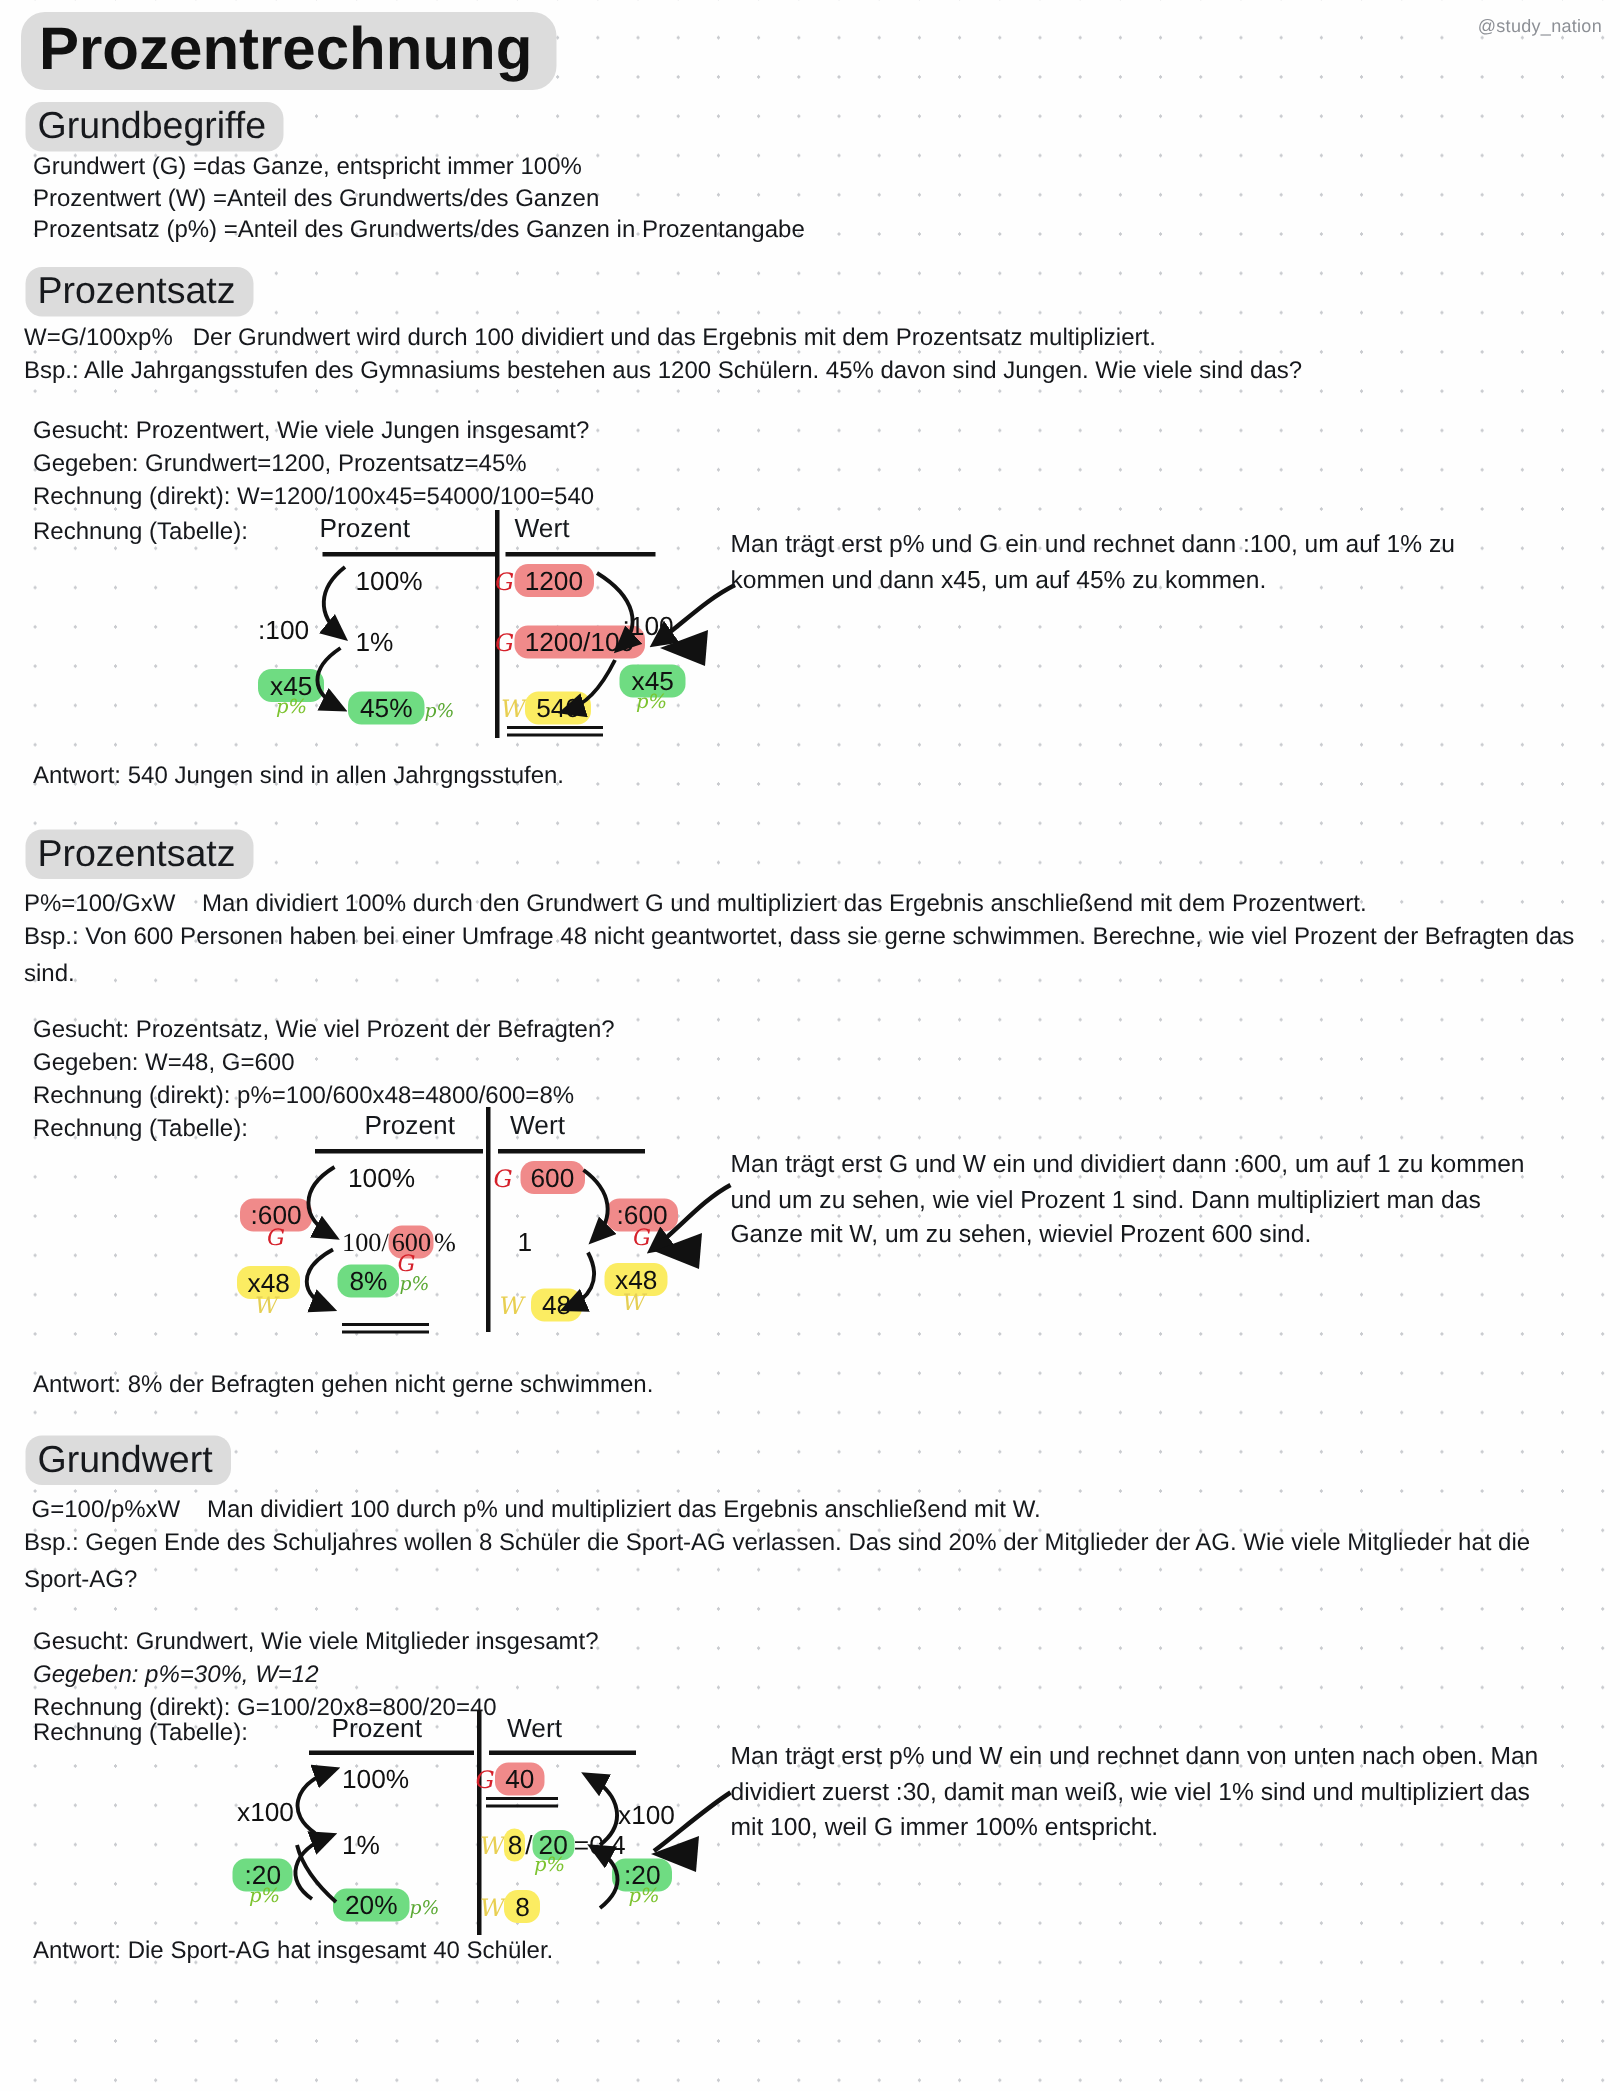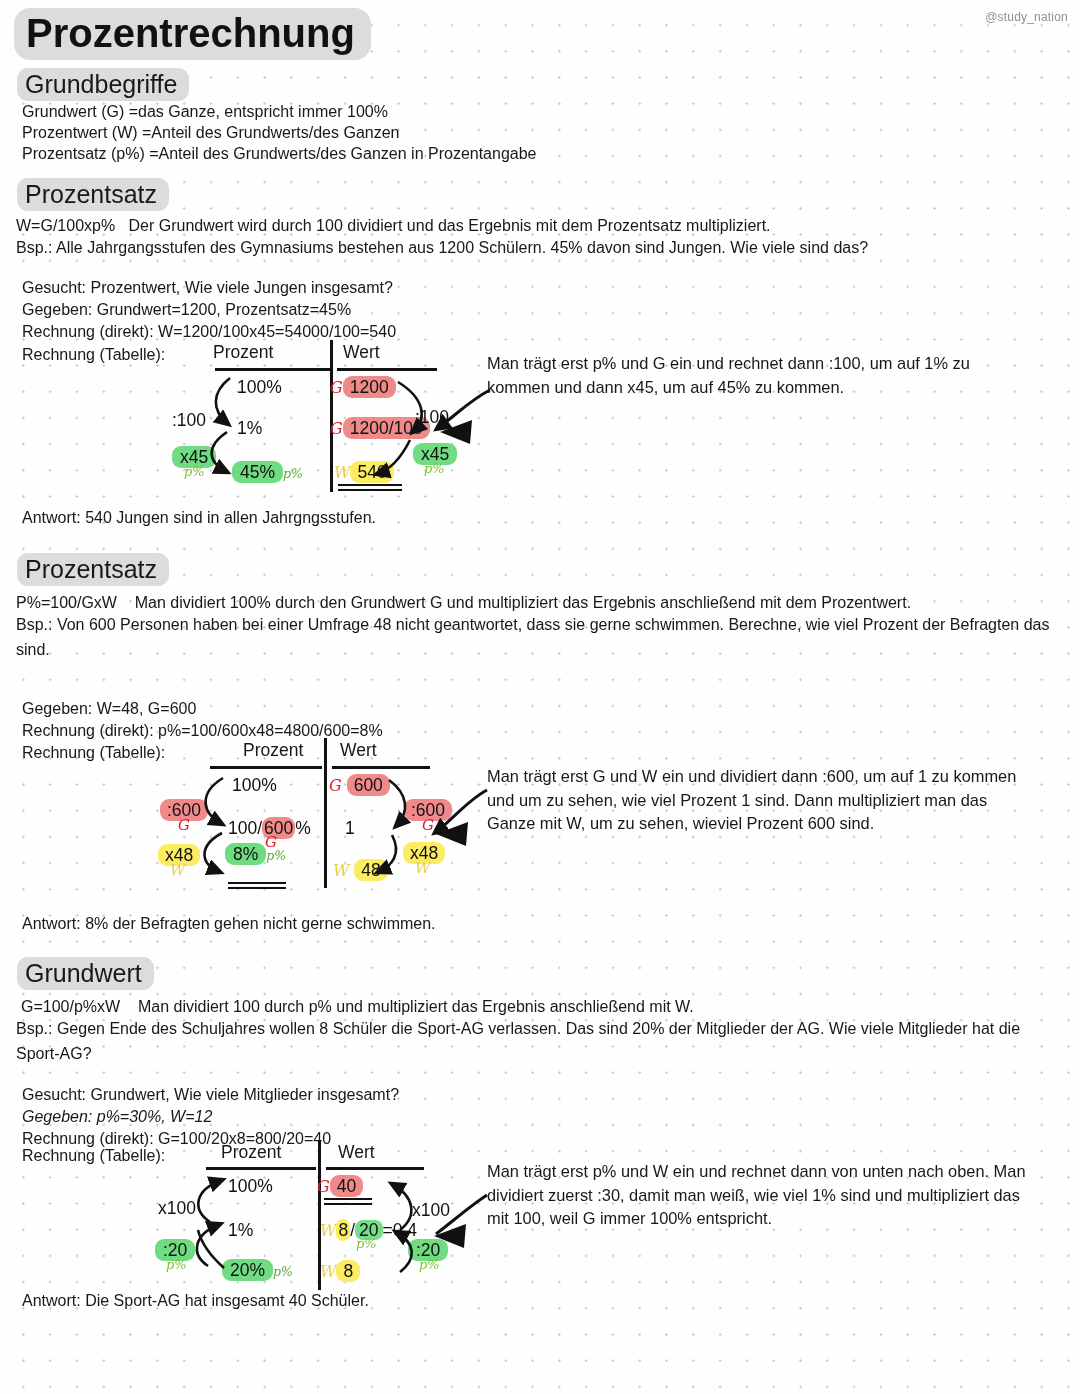--- a/index.html
+++ b/index.html
@@ -155,33 +155,34 @@
 
     <div class="note" style="left:487px;top:352px;width:530px;">Man trägt erst p% und G ein und rechnet dann :100, um auf 1% zu kommen und dann x45, um auf 45% zu kommen.</div>
   </div>
 
   <div class="txt" style="left:22px;top:506px;">Antwort: 540 Jungen sind in allen Jahrgngsstufen.</div>
 
   <div class="h2" style="top:553px;">Prozentsatz</div>
   <div class="txt" style="left:16px;top:591px;">P%=100/GxW    Man dividiert 100% durch den Grundwert G und multipliziert das Ergebnis anschließend mit dem Prozentwert.</div>
   <div class="txt wrap" style="left:16px;top:613px;width:1045px;">Bsp.: Von 600 Personen haben bei einer Umfrage 48 nicht geantwortet, dass sie gerne schwimmen. Berechne, wie viel Prozent der Befragten das sind.</div>
 
+  <div class="txt" style="left:22px;top:675px;">Gesucht: Prozentsatz, Wie viel Prozent der Befragten?</div>
   <div class="txt" style="left:22px;top:697px;">Gegeben: W=48, G=600</div>
   <div class="txt" style="left:22px;top:719px;">Rechnung (direkt): p%=100/600x48=4800/600=8%</div>
   <div class="txt" style="left:22px;top:741px;">Rechnung (Tabelle):</div>
 
   <div class="diagram" style="left:0;top:0;">
     <div class="colhead" style="left:243px;top:740px;">Prozent</div>
     <div class="colhead" style="left:340px;top:740px;">Wert</div>
     <div class="hline" style="left:210px;top:766px;width:112px;"></div>
     <div class="hline" style="left:332px;top:766px;width:98px;"></div>
     <div class="vline" style="left:324px;top:738px;height:150px;"></div>
 
     <div class="cell" style="left:232px;top:775px;">100%</div>
-    <div class="cell" style="left:228px;top:818px;">
+    <div class="cell" style="left:228px;top:818px;font-family:Liberation Serif, serif;">
       100/<span class="hl-red" style="padding:1px 2px;">600</span>%
     </div>
     <div class="mark-gsmall" style="left:265px;top:833px;">G</div>
     <div class="cell" style="left:225px;top:844px;text-align:center;">
       <span class="hl-green">8%</span><span class="mark-p">p%</span>
     </div>
     <div class="dblunder" style="left:228px;top:882px;width:58px;">
         <i></i>
         <i></i>
       </div>

